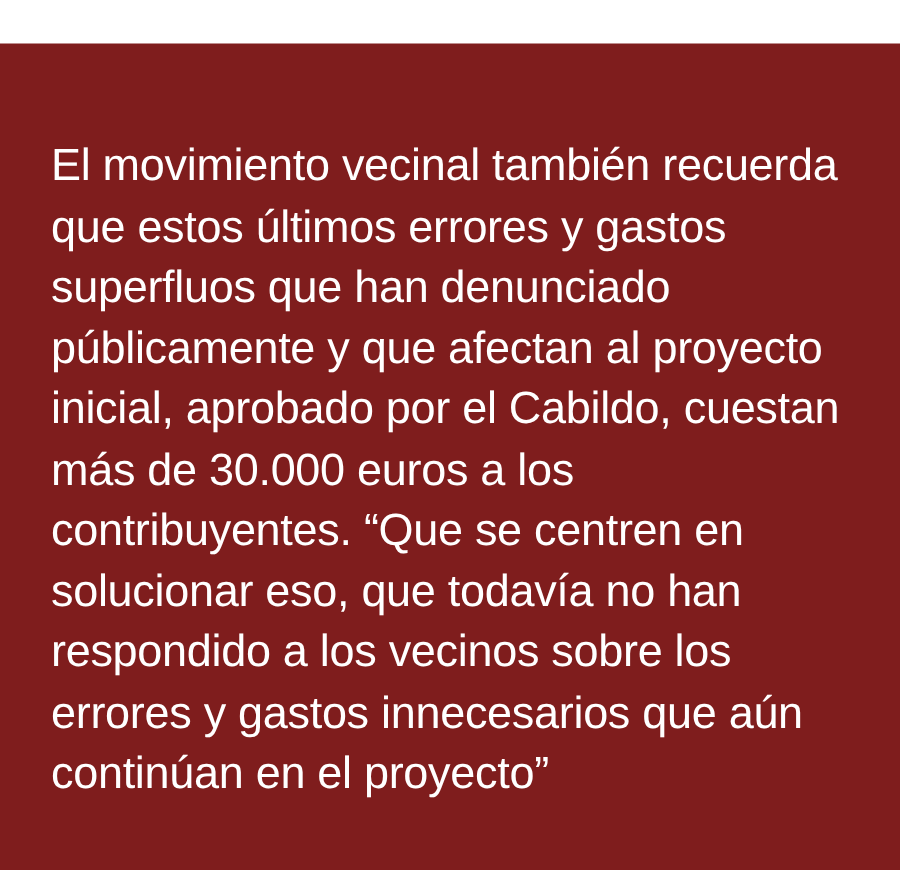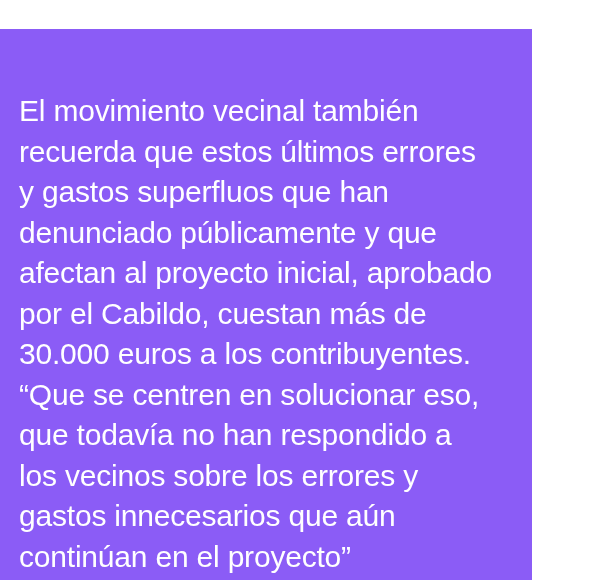--- a/index.html
+++ b/index.html
@@ -10,25 +10,25 @@
     width: 600px;
     height: 580px;
     background: #ffffff;
     font-family: "Liberation Sans", sans-serif;
     overflow: hidden;
   }
   .pullquote {
     position: absolute;
     left: 0;
     top: 29px;
-    width: 532px;
+    width: 600px;
     height: 551px;
-    background: #8b5cf6;
+    background: #7f1d1d;
     box-sizing: border-box;
-    padding: 62px 38px 0 19px;
+    padding: 62px 38px 0 34px;
   }
   .quote-text {
     color: #ffffff;
     font-family: "Liberation Sans", sans-serif;
     font-size: 30px;
     line-height: 40.5px;
     font-weight: 400;
     letter-spacing: -0.2px;
     white-space: pre-line;
     margin: 0;

